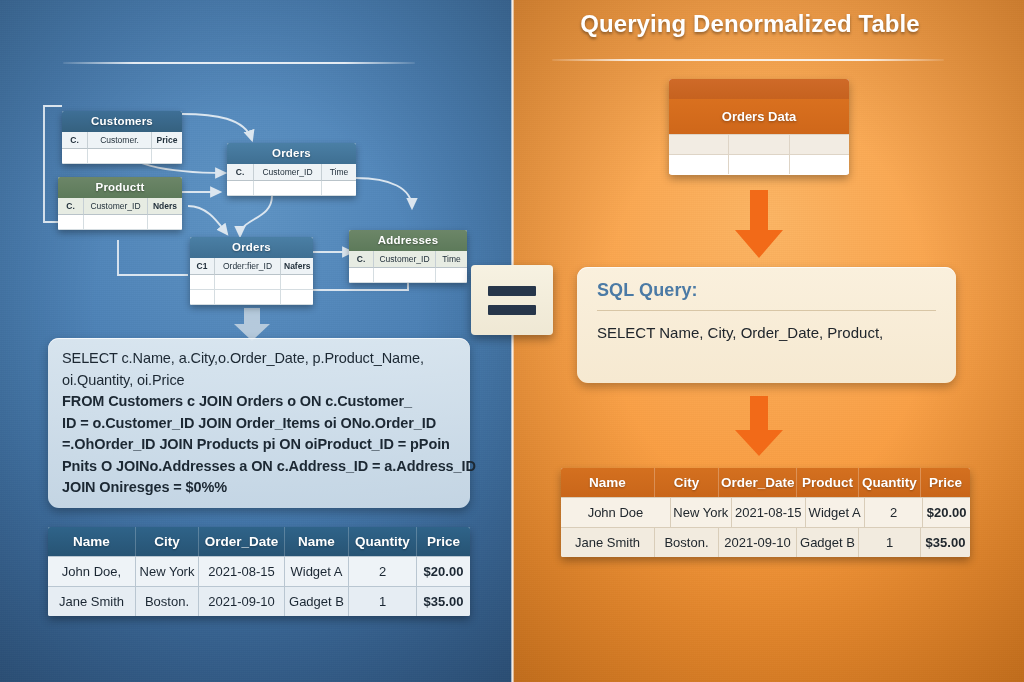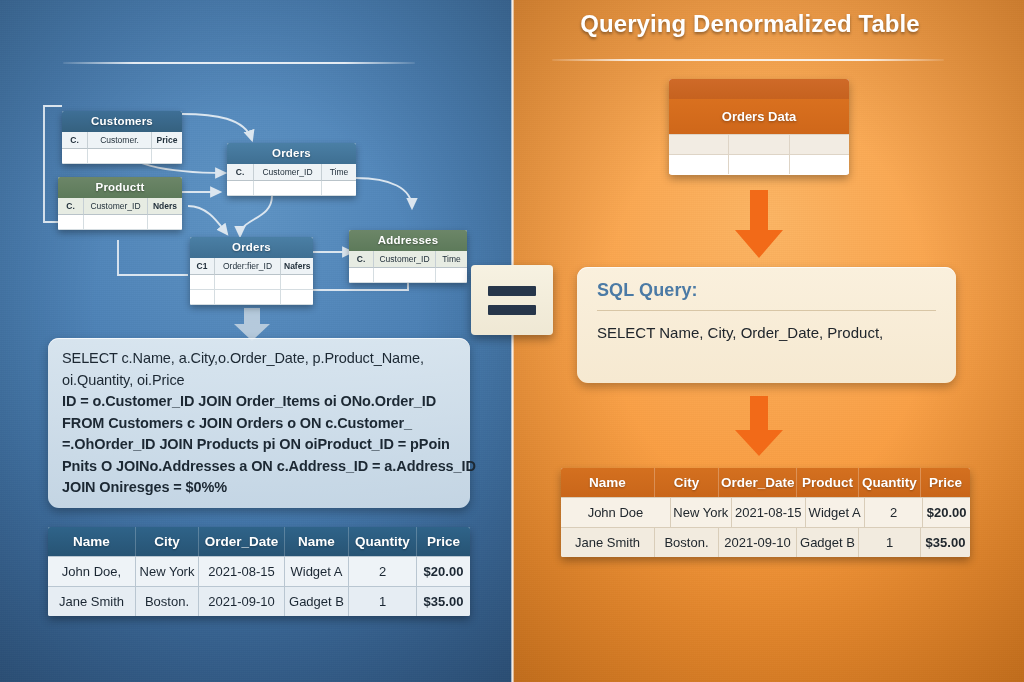--- a/index.html
+++ b/index.html
@@ -328,22 +328,22 @@
     </div>
   </div>
 
   <svg class="arrow-lt" style="left:232px; top:308px; width:40px; height:34px;" viewBox="0 0 40 34" xmlns="http://www.w3.org/2000/svg">
     <path d="M12,0 L28,0 L28,16 L38,16 L20,33 L2,16 L12,16 Z" fill="#c3d3e0" opacity=".88"></path>
   </svg>
 
   <div class="sqlbox-left">
     <div class="line">SELECT   c.Name, a.City,o.Order_Date, p.Product_Name,</div>
     <div class="line">oi.Quantity, oi.Price</div>
+    <div class="line b">FROM Customers c JOIN Orders o ON c.Customer_</div>
     <div class="line b">ID = o.Customer_ID JOIN Order_Items oi ONo.Order_ID</div>
-    <div class="line b">FROM Customers c JOIN Orders o ON c.Customer_</div>
     <div class="line b">=.OhOrder_ID JOIN Products pi ON oiProduct_ID = pPoin</div>
     <div class="line b">Pnits O JOINo.Addresses a ON c.Address_ID = a.Address_ID</div>
     <div class="line b">JOIN Oniresges = $0%%</div>
   </div>
 
   <div class="rtl">
     <div class="hrow">
       <div class="hcell" style="width:88px">Name</div>
       <div class="hcell" style="width:63px">City</div>
       <div class="hcell" style="width:86px">Order_Date</div>

